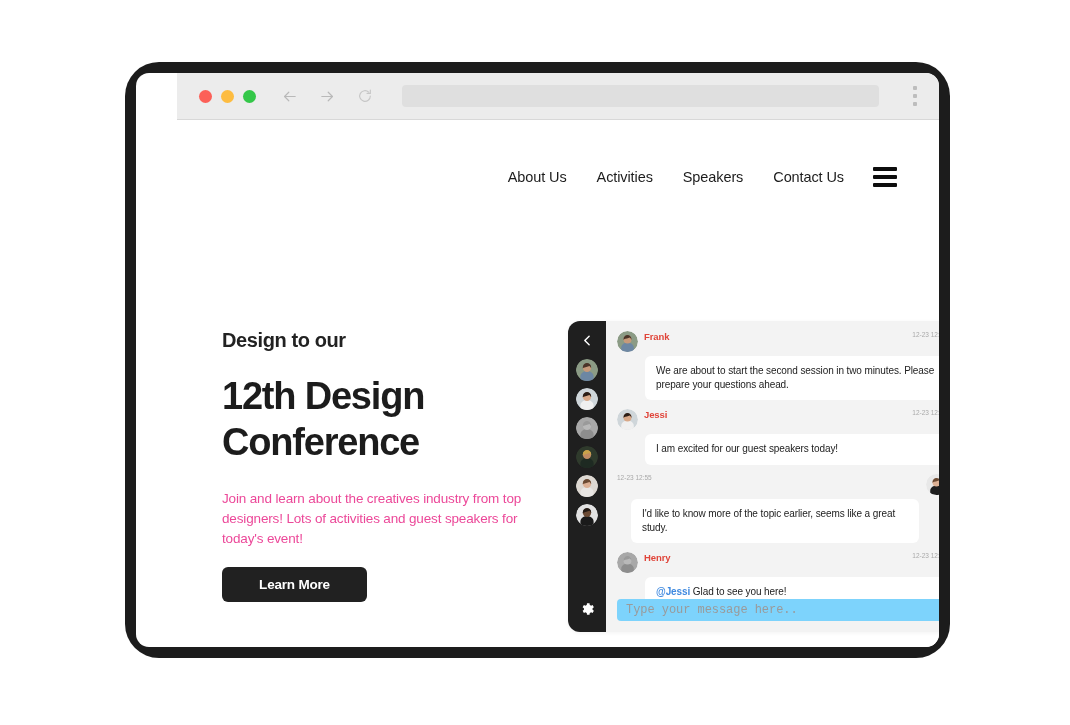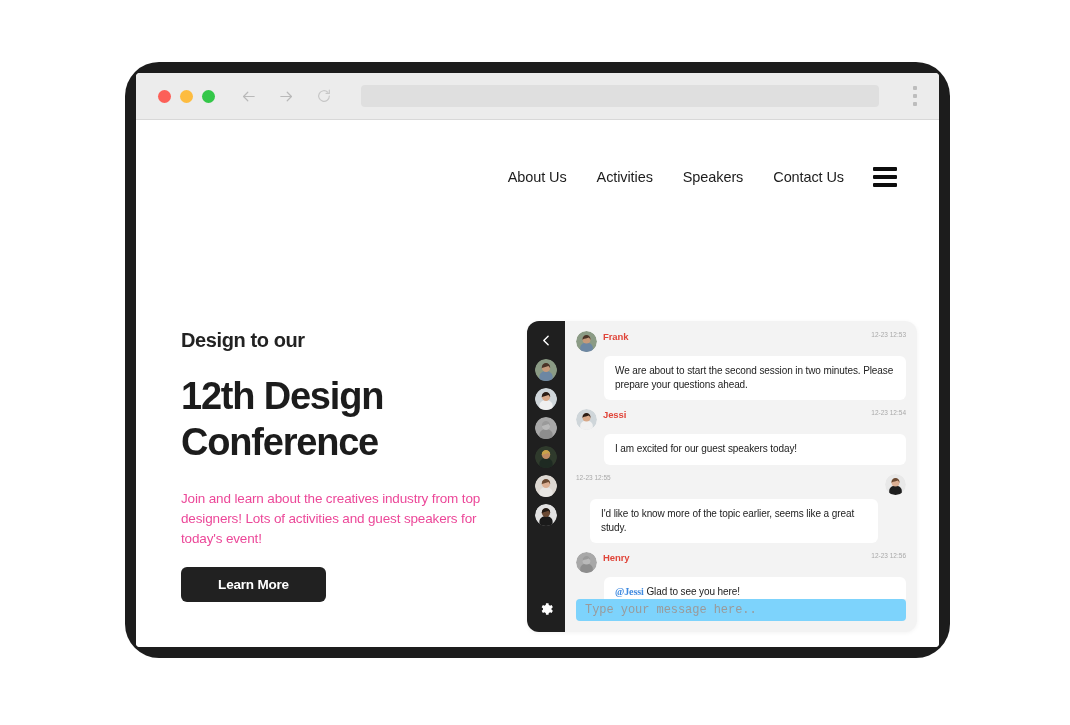--- a/index.html
+++ b/index.html
@@ -16,24 +16,25 @@
     position: absolute;
     left: 125px; top: 62px;
     width: 825px; height: 596px;
     background: #1c1c1c;
     border-radius: 34px;
     padding: 11px;
   }
   .window-inner {
     width: 100%; height: 100%;
     background: #ffffff;
-    border-radius: 4px;
+    border-radius: 13px;
     overflow: hidden;
     display: flex;
     flex-direction: column;
+    padding-left: 41px;
   }
 
   
   .titlebar {
     height: 47px;
     background: #ececec;
     border-bottom: 1px solid #d8d8d8;
     display: flex;
     align-items: center;
     padding: 0 16px 0 22px;
@@ -215,21 +216,21 @@
     letter-spacing: -0.1px;
     margin-top: 3px;
     margin-left: 28px;
   }
   .msg.self .msg-head { justify-content: flex-start; }
   .msg.self .msg-time { margin-left: 0; margin-right: auto; }
   .msg.self .msg-bubble {
     margin-left: 14px;
     margin-right: 28px;
   }
-  .mention { color: #3f8ae0; font-weight: 600; font-family: Liberation Serif, serif; }
+  .mention { color: #3f8ae0; font-weight: 600; }
 
   .chat-inputrow {
     padding: 0 11px 11px 11px;
     flex: 0 0 auto;
   }
   .chat-input {
     width: 100%;
     height: 22px;
     background: #7dd3fc;
     border: none;

